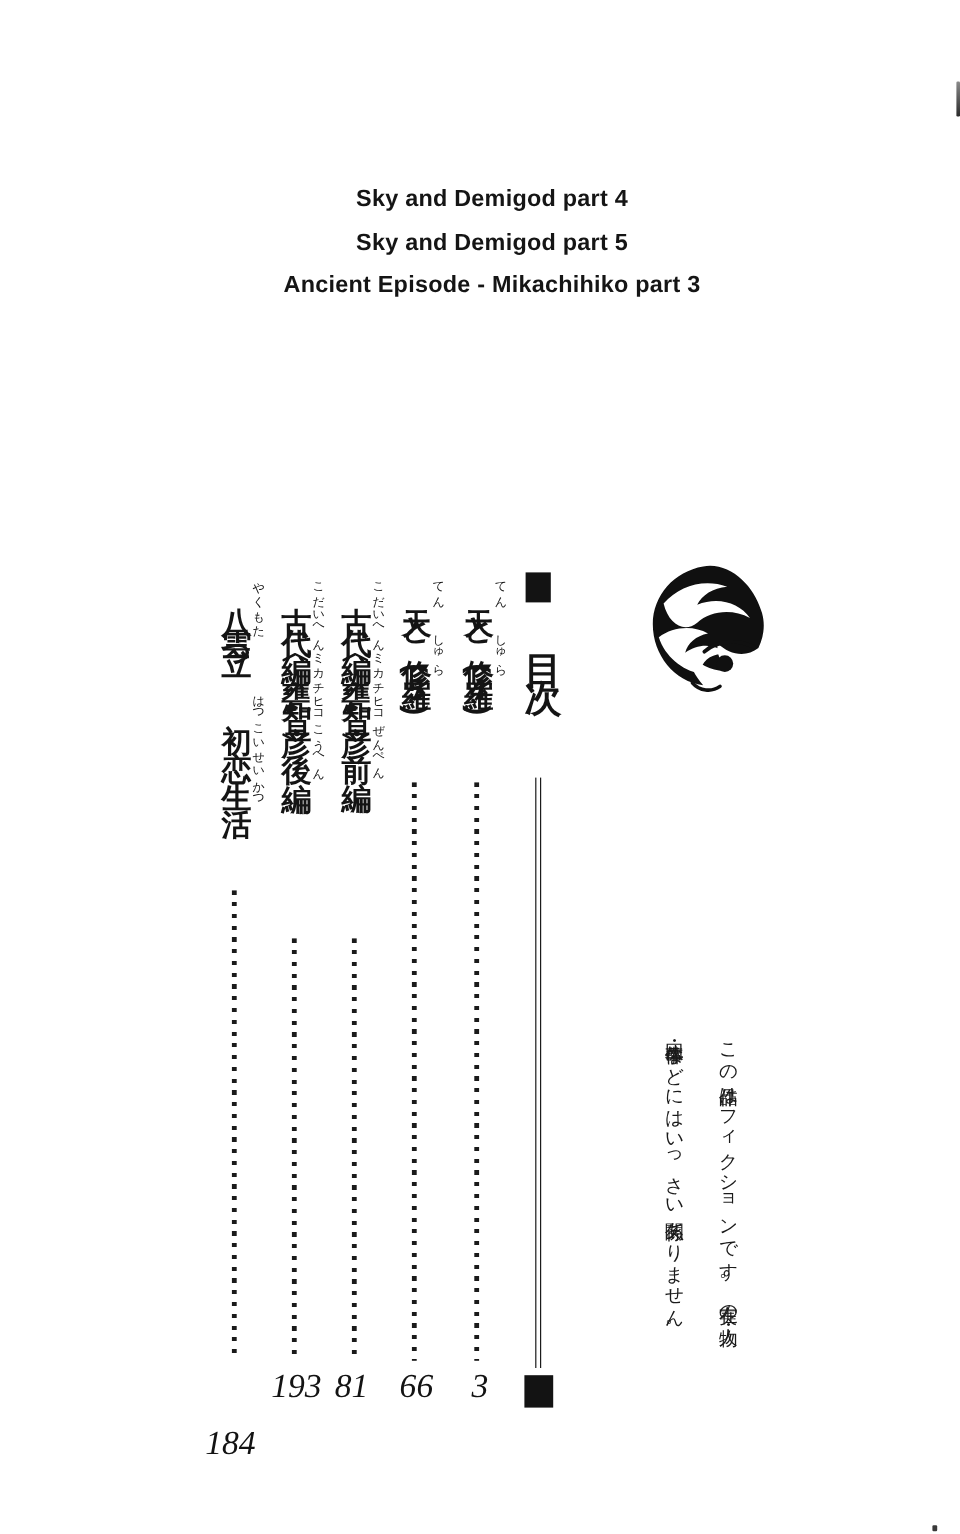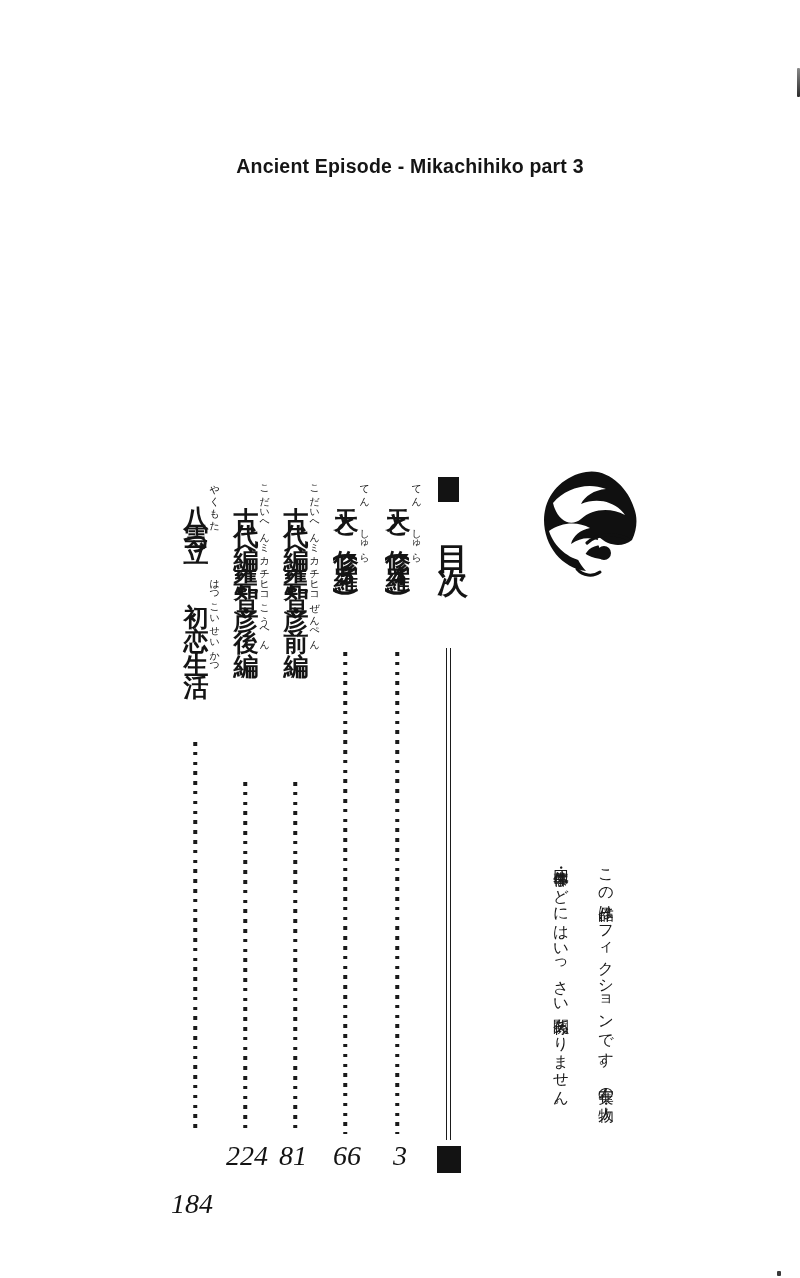--- a/index.html
+++ b/index.html
@@ -147,20 +147,22 @@
     background: #3a3a3a;
     border-radius: 1px;
   }
 </style>
 </head>
 <body>
 
 <div class="page">
 
   <div class="en-titles">
+    <div class="en-line">Sky and Demigod part 4</div>
+    <div class="en-line">Sky and Demigod part 5</div>
     <div class="en-line">Ancient Episode - Mikachihiko part 3</div>
   </div>
 
   <div class="sq sq-top"></div>
   <div class="toc-head">目次</div>
   <div class="double-rule"></div>
   <div class="sq sq-bottom"></div>
 
   <div class="vcol col-1"><ruby>天<rt>てん</rt></ruby><span>と</span><ruby>修羅<rt>しゅら</rt></ruby><span>(</span><span class="tcu">4</span><span>)</span></div>
   <div class="vcol col-2"><ruby>天<rt>てん</rt></ruby><span>と</span><ruby>修羅<rt>しゅら</rt></ruby><span>(</span><span class="tcu">5</span><span>)</span></div>
@@ -170,21 +172,21 @@
 
   <div class="leader leader-1"></div>
   <div class="leader leader-2"></div>
   <div class="leader leader-3"></div>
   <div class="leader leader-4"></div>
   <div class="leader leader-5"></div>
 
   <div class="pagenum pn-1">3</div>
   <div class="pagenum pn-2">66</div>
   <div class="pagenum pn-3">81</div>
-  <div class="pagenum pn-4">224</div>
+  <div class="pagenum pn-4">193</div>
   <div class="pagenum pn-5">184</div>
 
   <svg class="logo" viewBox="0 0 100 118" xmlns="http://www.w3.org/2000/svg">
     <path fill="#101010" d="M46,2 C22,6 4,26 4,50 C4,76 22,98 46,101 C38,92 34,83 35,74 C42,84 54,90 66,89 C60,82 57,74 58,66 C68,76 82,78 92,70 C97,60 98,48 94,38 C88,18 68,-2 46,2 Z"></path>
     <path fill="#ffffff" d="M13,33 C26,18 47,12 66,19 C54,20 45,26 41,34 C58,27 76,32 85,45 C70,37 52,39 41,49 C30,58 17,50 13,33 Z"></path>
     <path fill="#ffffff" d="M9,61 C21,52 38,51 50,58 C40,60 33,66 31,74 C43,65 58,67 67,76 C54,73 45,80 43,91 C29,89 14,77 9,61 Z"></path>
     <circle cx="64" cy="83" r="7" fill="#101010"></circle>
     <path d="M47,73 C58,63 76,63 88,69" stroke="#101010" stroke-width="3.2" fill="none" stroke-linecap="round"></path>
     <path d="M37,99 C43,106 53,107 60,102" stroke="#101010" stroke-width="3" fill="none" stroke-linecap="round"></path>
   </svg>

